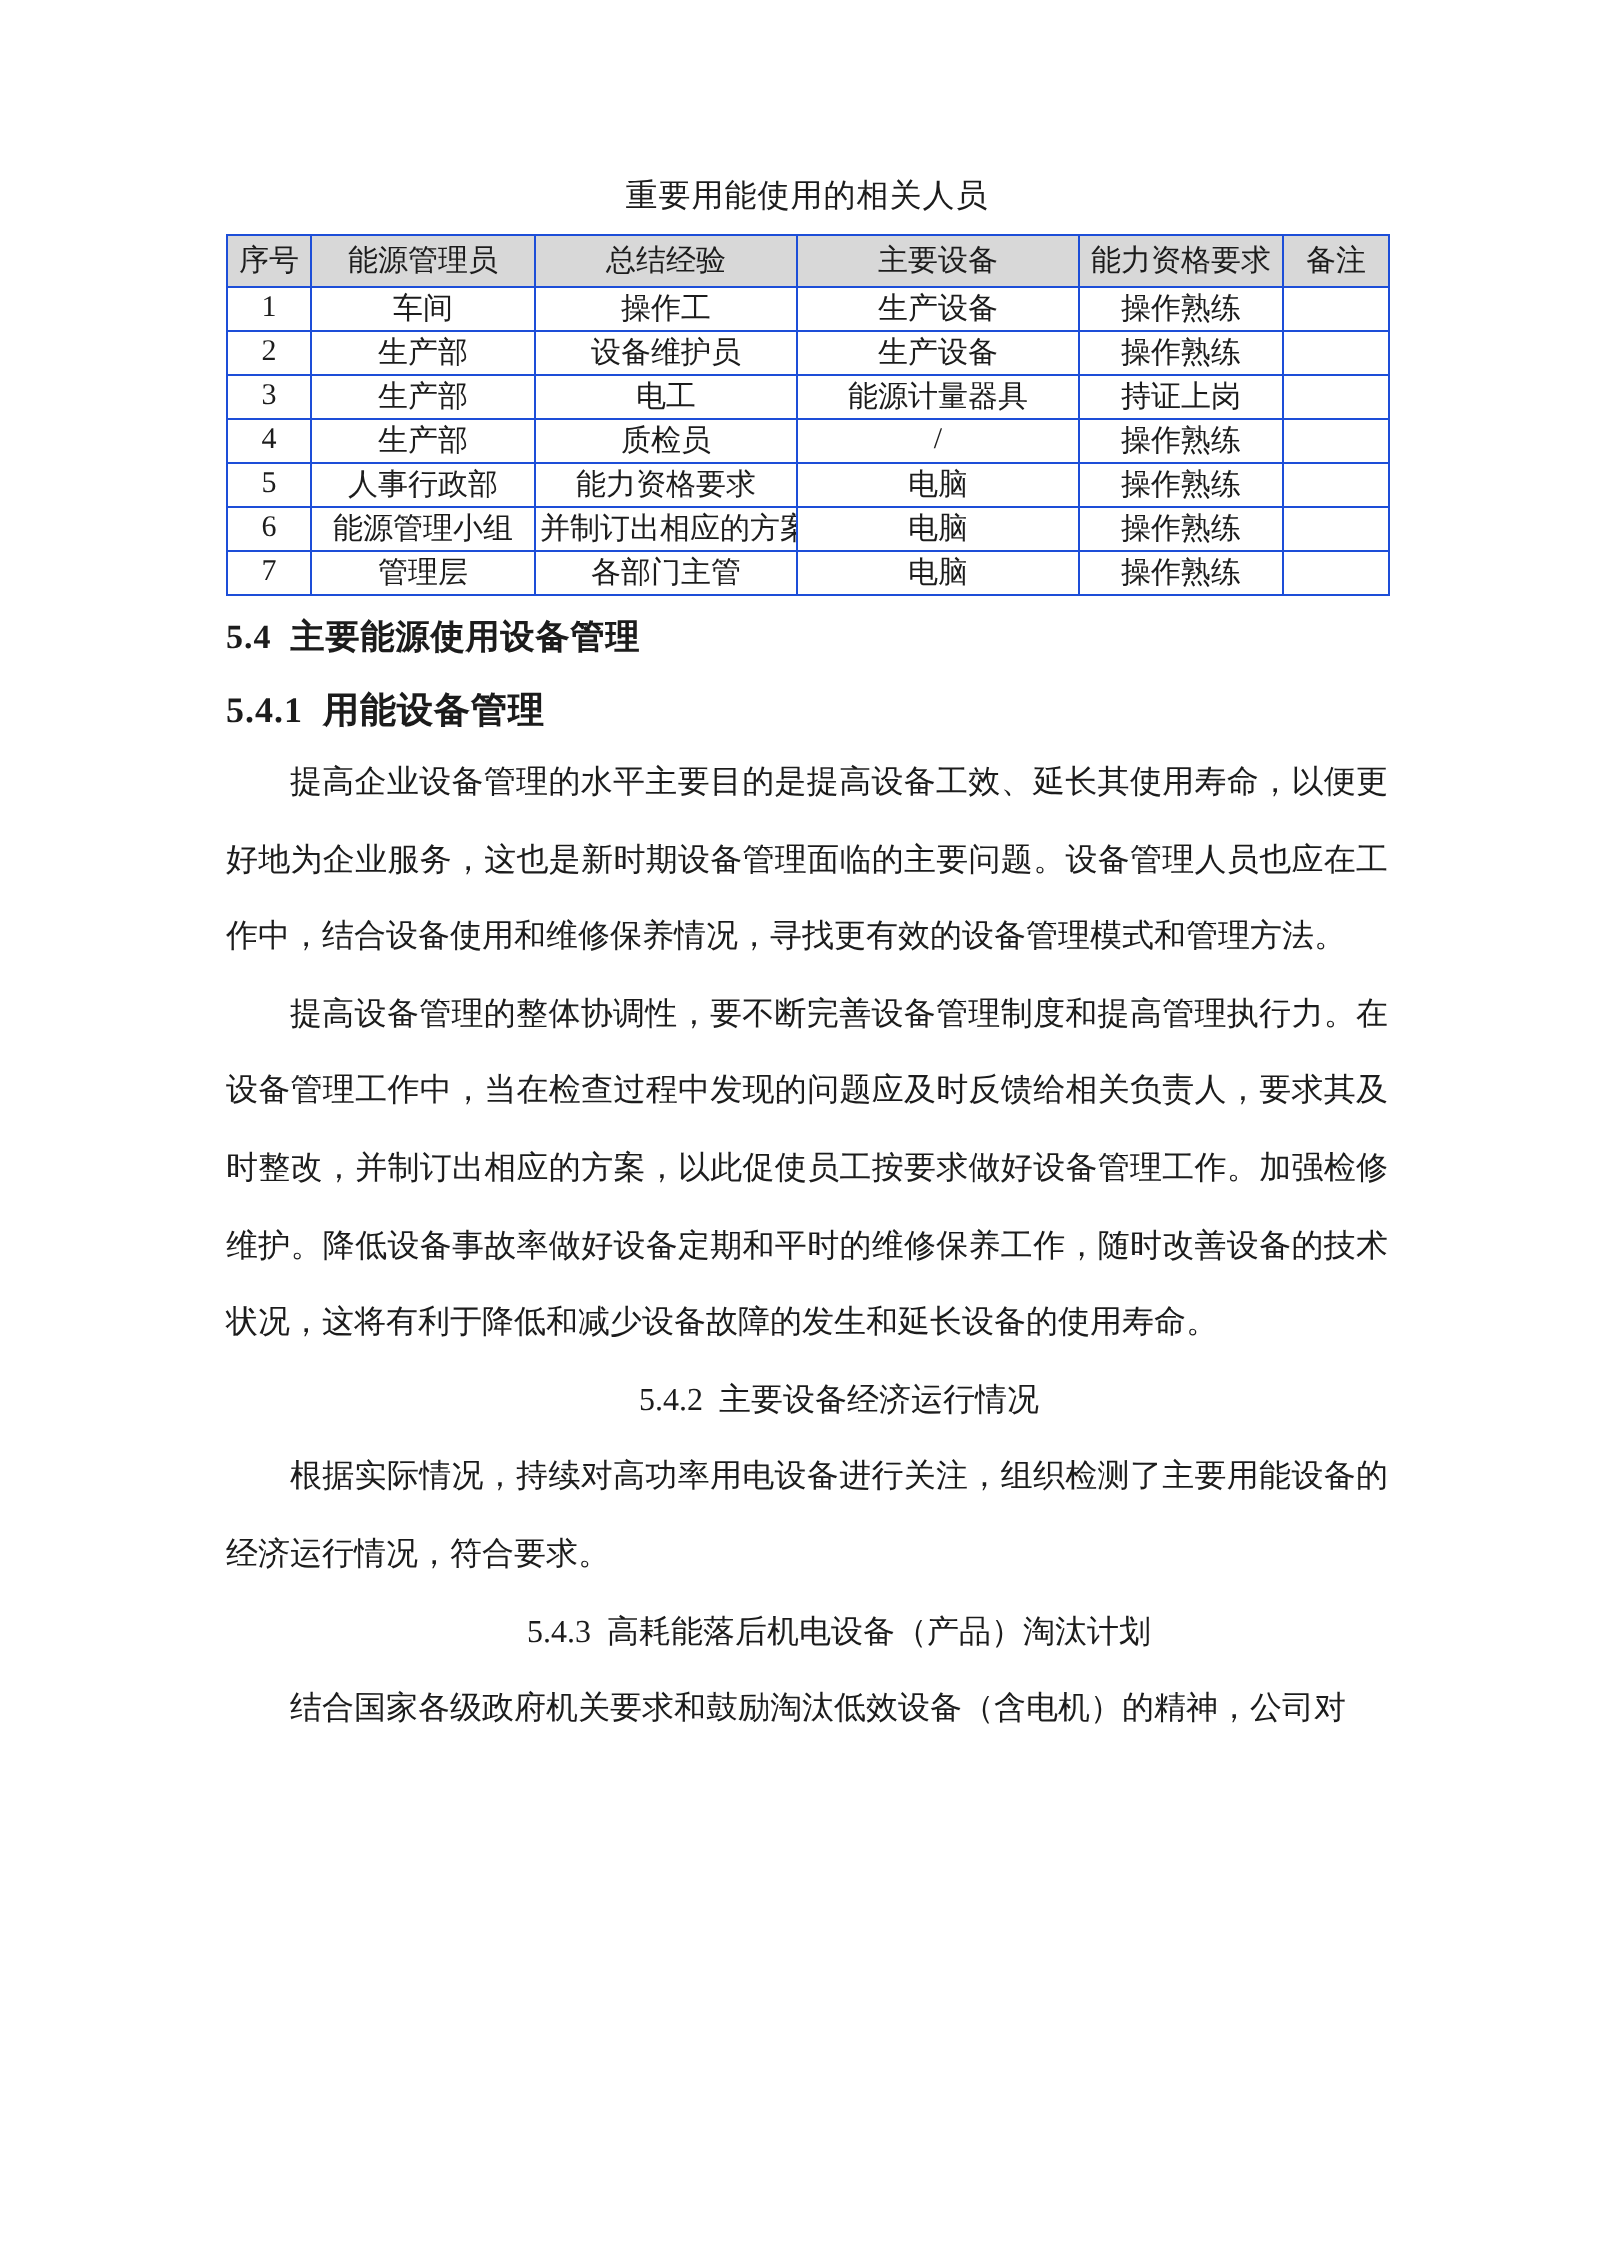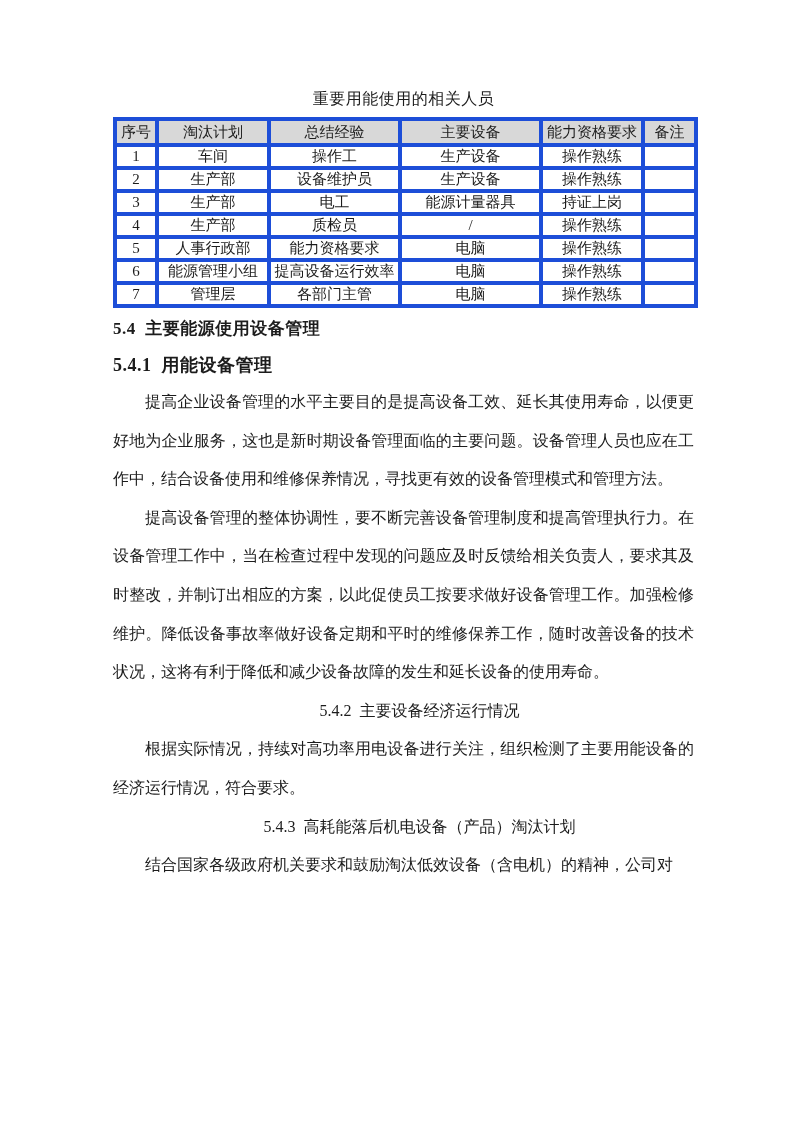--- a/index.html
+++ b/index.html
@@ -27,21 +27,21 @@
     margin-bottom: 7px;
     letter-spacing: 0.5px;
   }
   table.personnel {
     border-collapse: collapse;
     table-layout: fixed;
     width: 581px;
     font-size: 15px;
   }
   table.personnel th, table.personnel td {
-    border: 4px solid #1d4ed8;
+    border: 1px solid #1d4ed8;
     text-align: center;
     vertical-align: middle;
     padding: 0 2px;
     overflow: hidden;
     white-space: nowrap;
   }
   table.personnel th {
     background: #d8d8d8;
     font-weight: normal;
     height: 26px;
@@ -110,21 +110,21 @@
         <col class="c-no">
           <col class="c-area">
           <col class="c-pos">
         <col class="c-dev">
           <col class="c-req">
           <col class="c-note">
       </colgroup>
       <thead>
         <tr>
           <th>序号</th>
-          <th>淘汰计划</th>
+          <th>能源管理员</th>
           <th>总结经验</th>
           <th>主要设备</th>
           <th>能力资格要求</th>
           <th>备注</th>
         </tr>
       </thead>
       <tbody>
         <tr>
           <td>1</td>
           <td>车间</td>
@@ -161,21 +161,21 @@
           <td>5</td>
           <td>人事行政部</td>
           <td>能力资格要求</td>
           <td>电脑</td>
           <td>操作熟练</td>
           <td></td>
         </tr>
         <tr>
           <td>6</td>
           <td>能源管理小组</td>
-          <td>提高设备运行效率</td>
+          <td>并制订出相应的方案</td>
           <td>电脑</td>
           <td>操作熟练</td>
           <td></td>
         </tr>
         <tr>
           <td>7</td>
           <td>管理层</td>
           <td>各部门主管</td>
           <td>电脑</td>
           <td>操作熟练</td>

